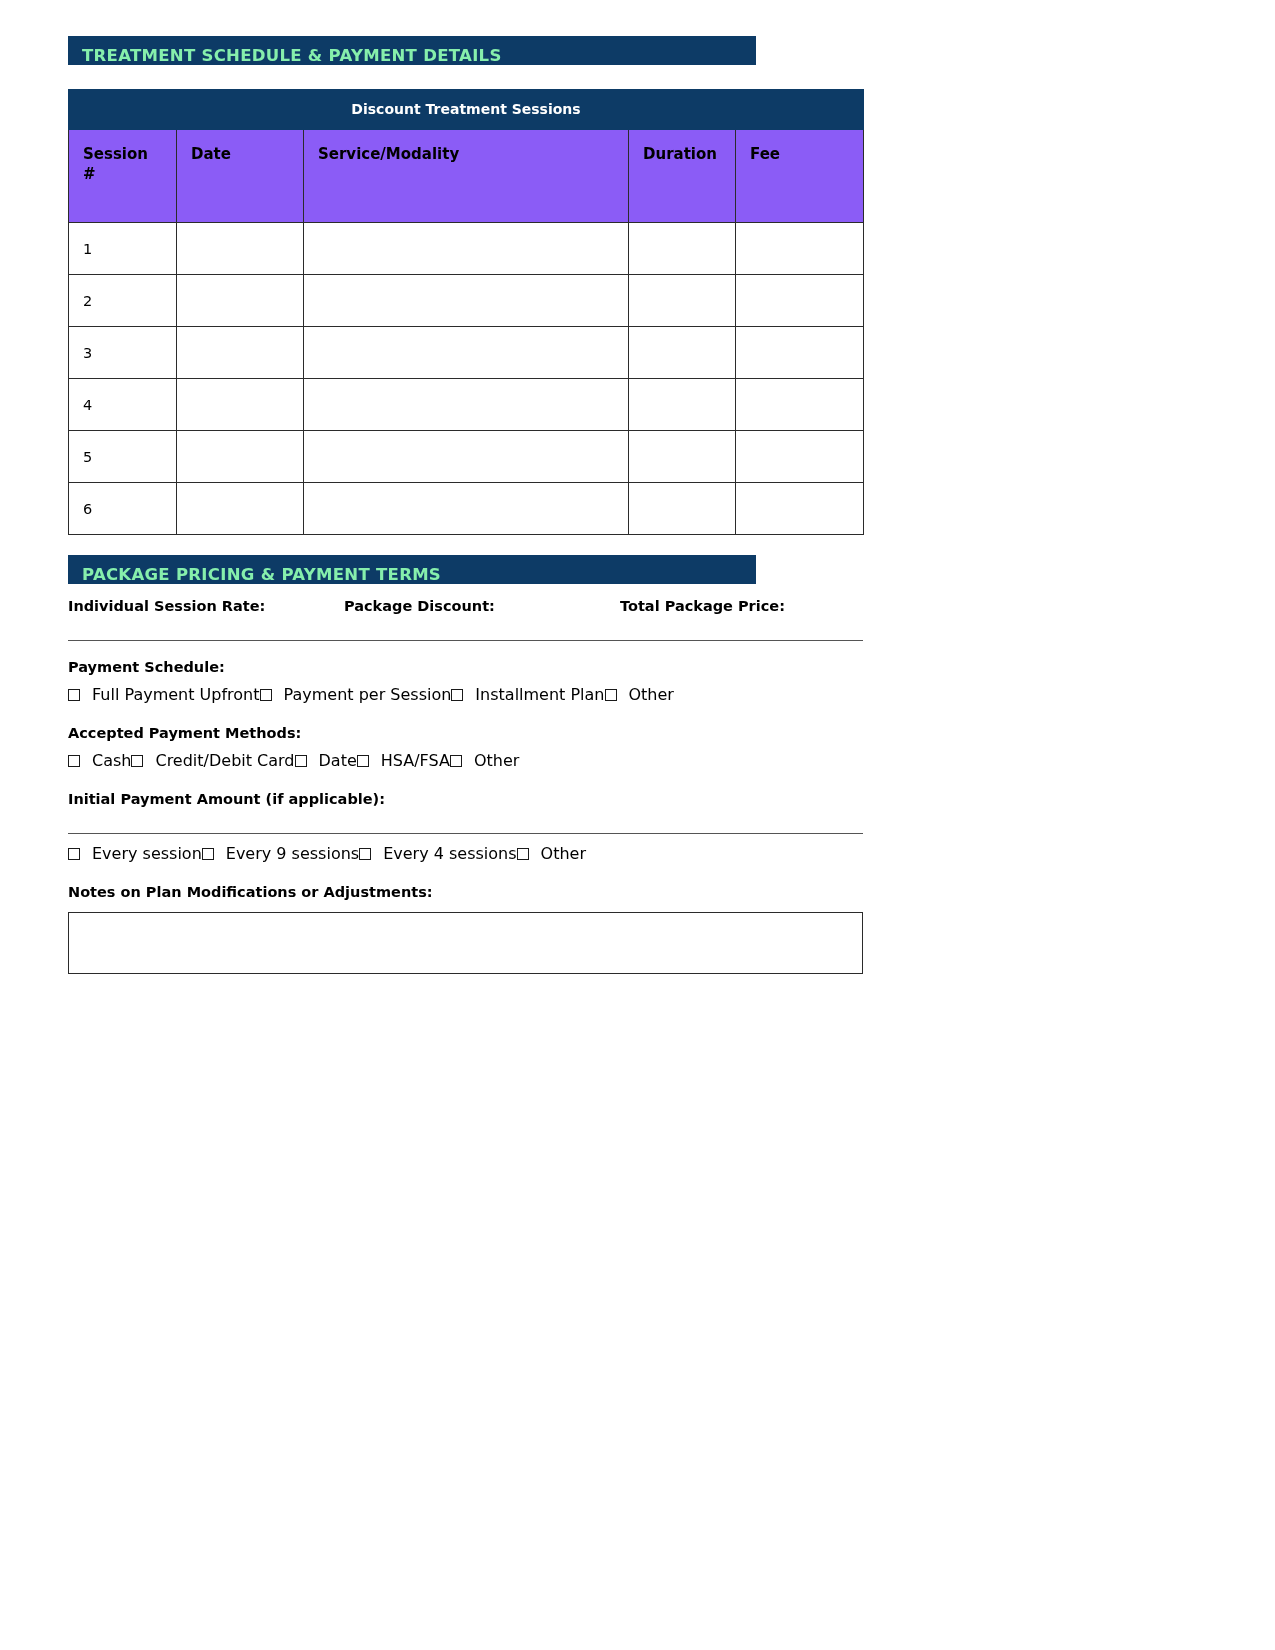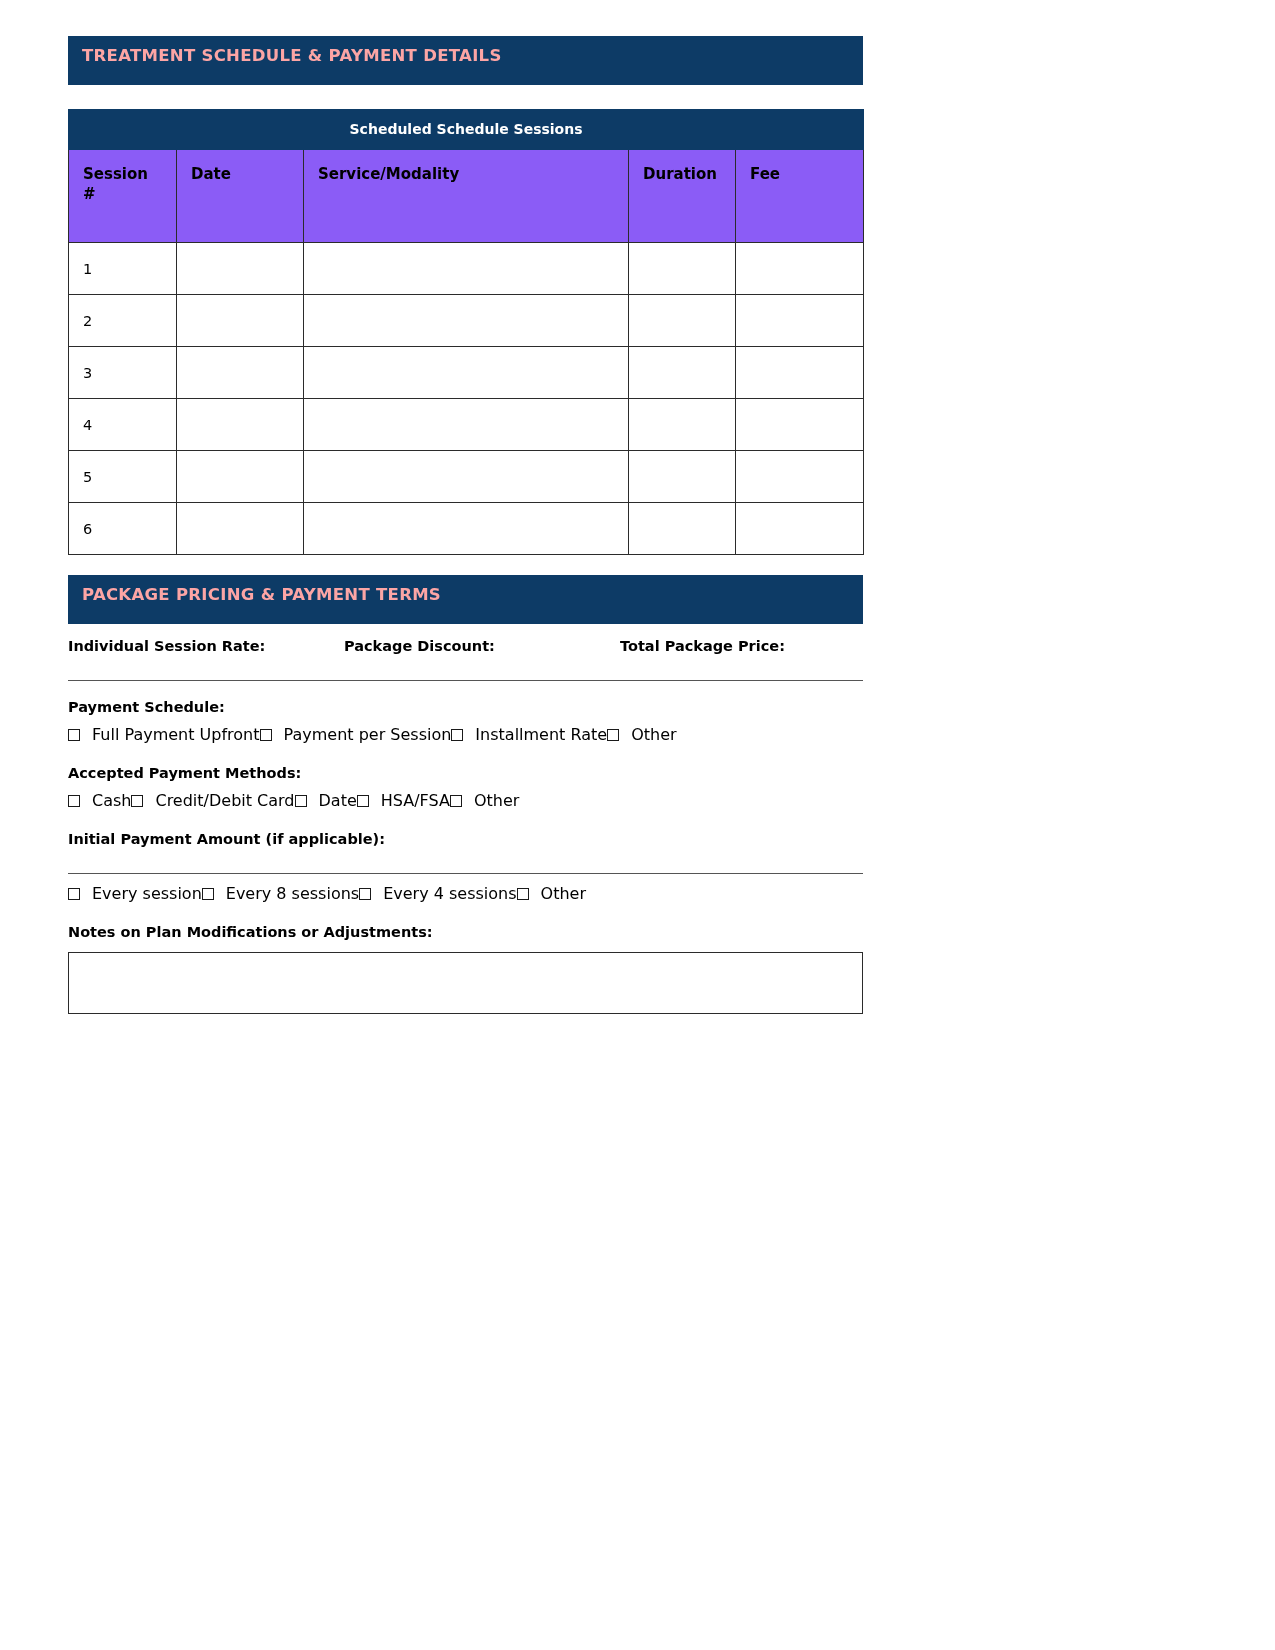--- a/index.html
+++ b/index.html
@@ -21,27 +21,27 @@
     box-sizing: border-box;
     padding: 36px 68px 0 68px;
   }
   .content {
     width: 795px;
   }
 
   
   .section-banner {
     background: #0d3b66;
-    color: #fca5a5;
+    color: #86efac;
     font-size: 16.5px;
     font-weight: bold;
     letter-spacing: 0.3px;
-    padding: 10px 14px 20px 14px;
-    box-sizing: border-box;
-    width: 795px;
+    padding: 10px 14px 0 14px;
+    box-sizing: border-box;
+    width: 688px;
   }
   .banner-gap-top { margin-top: 20px; }
 
   
   .table-wrap { margin-top: 24px; width: 795px; }
   table.sessions {
     border-collapse: collapse;
     width: 795px;
     table-layout: fixed;
   }
@@ -147,21 +147,21 @@
       <table class="sessions">
         <colgroup>
           <col class="c-session">
             <col class="c-date">
             <col class="c-service">
           <col class="c-duration">
             <col class="c-fee">
         </colgroup>
         <thead>
           <tr>
-            <th class="tbl-title" colspan="5">Scheduled Schedule Sessions</th>
+            <th class="tbl-title" colspan="5">Discount Treatment Sessions</th>
           </tr>
         </thead>
         <thead class="cols">
           <tr>
             <th>Session #</th>
             <th>Date</th>
             <th>Service/Modality</th>
             <th>Duration</th>
             <th>Fee</th>
           </tr>
@@ -217,29 +217,29 @@
 
     <div class="row-fields">
       <div class="f1">Individual Session Rate:</div>
       <div class="f2">Package Discount:</div>
       <div class="f3">Total Package Price:</div>
     </div>
 
     <hr class="hr">
 
     <div class="field-label first">Payment Schedule:</div>
-    <div class="checkline"><span class="cbox"></span><span class="cbl">Full Payment Upfront</span><span class="cbox"></span><span class="cbl">Payment per Session</span><span class="cbox"></span><span class="cbl">Installment Rate</span><span class="cbox"></span><span class="cbl">Other</span></div>
+    <div class="checkline"><span class="cbox"></span><span class="cbl">Full Payment Upfront</span><span class="cbox"></span><span class="cbl">Payment per Session</span><span class="cbox"></span><span class="cbl">Installment Plan</span><span class="cbox"></span><span class="cbl">Other</span></div>
 
     <div class="field-label">Accepted Payment Methods:</div>
     <div class="checkline"><span class="cbox"></span><span class="cbl">Cash</span><span class="cbox"></span><span class="cbl">Credit/Debit Card</span><span class="cbox"></span><span class="cbl">Date</span><span class="cbox"></span><span class="cbl">HSA/FSA</span><span class="cbox"></span><span class="cbl">Other</span></div>
 
     <div class="field-label">Initial Payment Amount (if applicable):</div>
 
     <hr class="hr">
 
 
-    <div class="checkline"><span class="cbox"></span><span class="cbl">Every session</span><span class="cbox"></span><span class="cbl">Every 8 sessions</span><span class="cbox"></span><span class="cbl">Every 4 sessions</span><span class="cbox"></span><span class="cbl">Other</span></div>
+    <div class="checkline"><span class="cbox"></span><span class="cbl">Every session</span><span class="cbox"></span><span class="cbl">Every 9 sessions</span><span class="cbox"></span><span class="cbl">Every 4 sessions</span><span class="cbox"></span><span class="cbl">Other</span></div>
 
     <div class="field-label">Notes on Plan Modifications or Adjustments:</div>
     <div class="notes-box"></div>
 
   </div>
 </div>
 
 </body></html>

